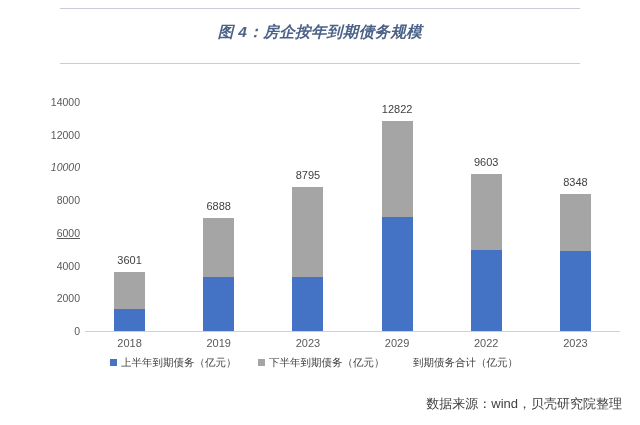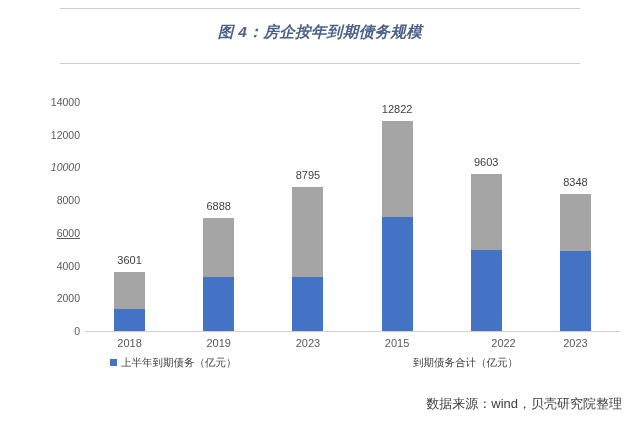--- a/index.html
+++ b/index.html
@@ -204,29 +204,33 @@
       </div>
       <div class="bar-col" style="left: 474.917px;">
         <div class="seg seg-h1" title="4900" style="height: 80.15px; background: rgb(68, 114, 196);"></div>
         <div class="seg seg-h2" title="3448" style="height: 56.3994px; bottom: 80.15px; background: rgb(165, 165, 165);"></div>
         <div class="bar-total-label" style="bottom: 142.549px;">8348</div>
       </div>
     </div>
 <div class="xtick" style="left: 114.083px;">2018</div>
     <div class="xtick" style="left: 203.25px;">2019</div>
     <div class="xtick" style="left: 292.417px;">2023</div>
-    <div class="xtick" style="left: 381.583px;">2015</div>
-    <div class="xtick" style="left: 470.75px; text-align: right;">2022</div>
+    <div class="xtick" style="left: 381.583px;">2029</div>
+    <div class="xtick" style="left: 470.75px;">2022</div>
     <div class="xtick" style="left: 559.917px;">2023</div>
   </div>
 
 <div id="legend">
     <div class="legend-item" style="left: 110px;">
       <span class="legend-swatch" style="background: rgb(68, 114, 196);"></span>
       <span>上半年到期债务（亿元）</span>
     </div>
+    <div class="legend-item" style="left: 258px;">
+      <span class="legend-swatch" style="background: rgb(165, 165, 165);"></span>
+      <span>下半年到期债务（亿元）</span>
+    </div>
     <div class="legend-item" style="left: 413px; text-align: center;">
       <span class="legend-swatch blank"></span>
       <span>到期债务合计（亿元）</span>
     </div>
   </div>
 
 <div id="source-note">数据来源：wind，贝壳研究院整理</div>
 
 </body></html>

